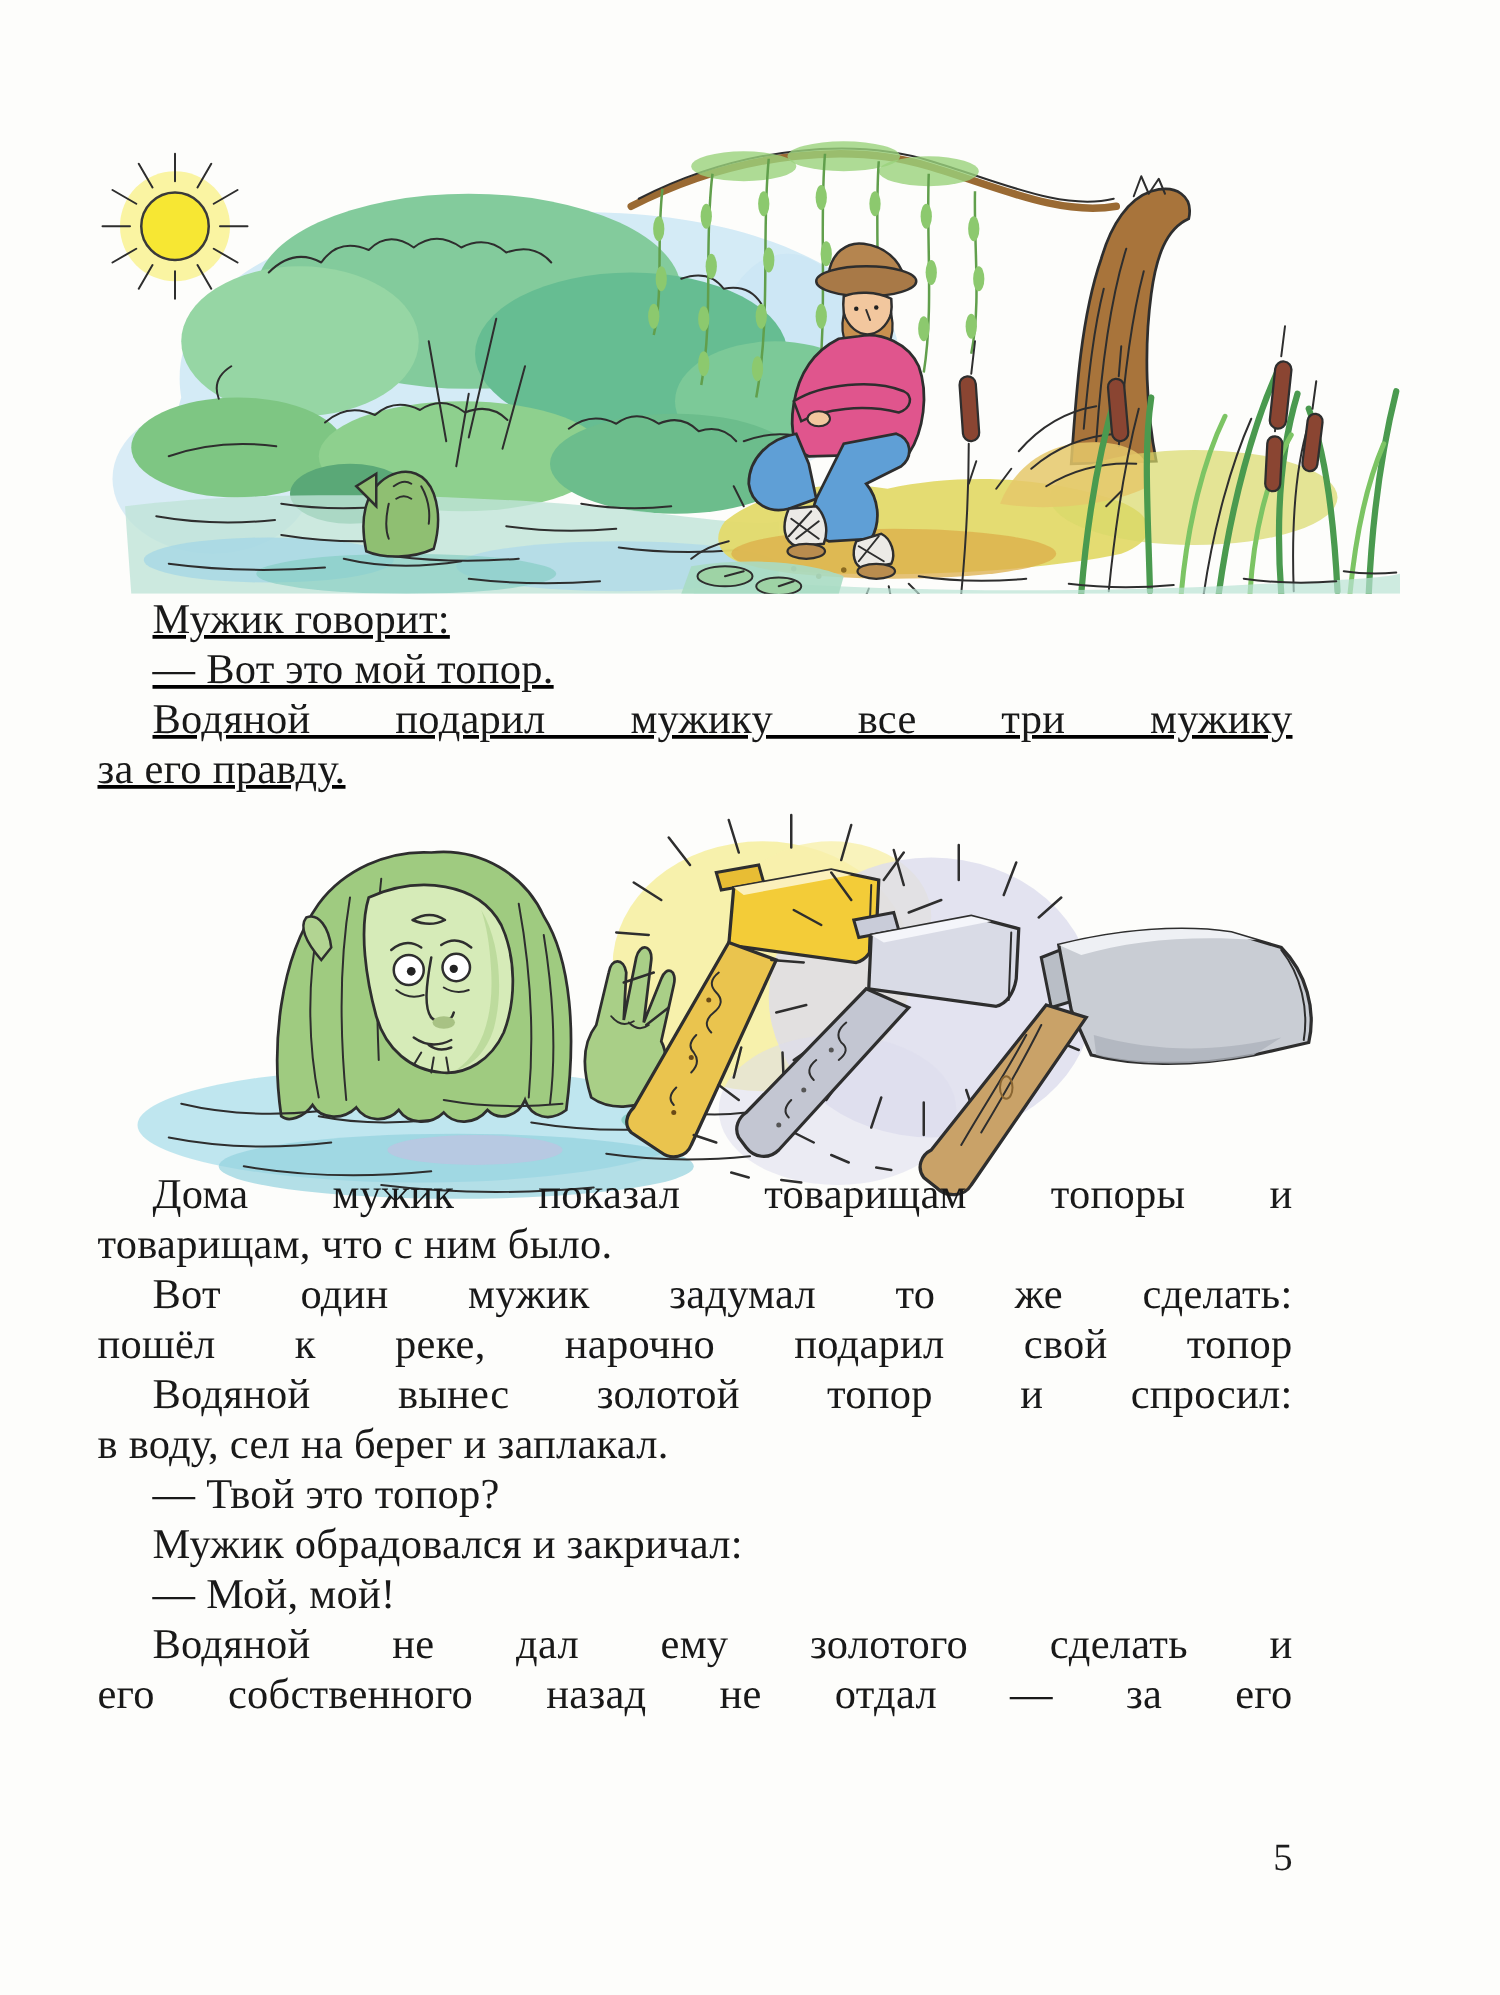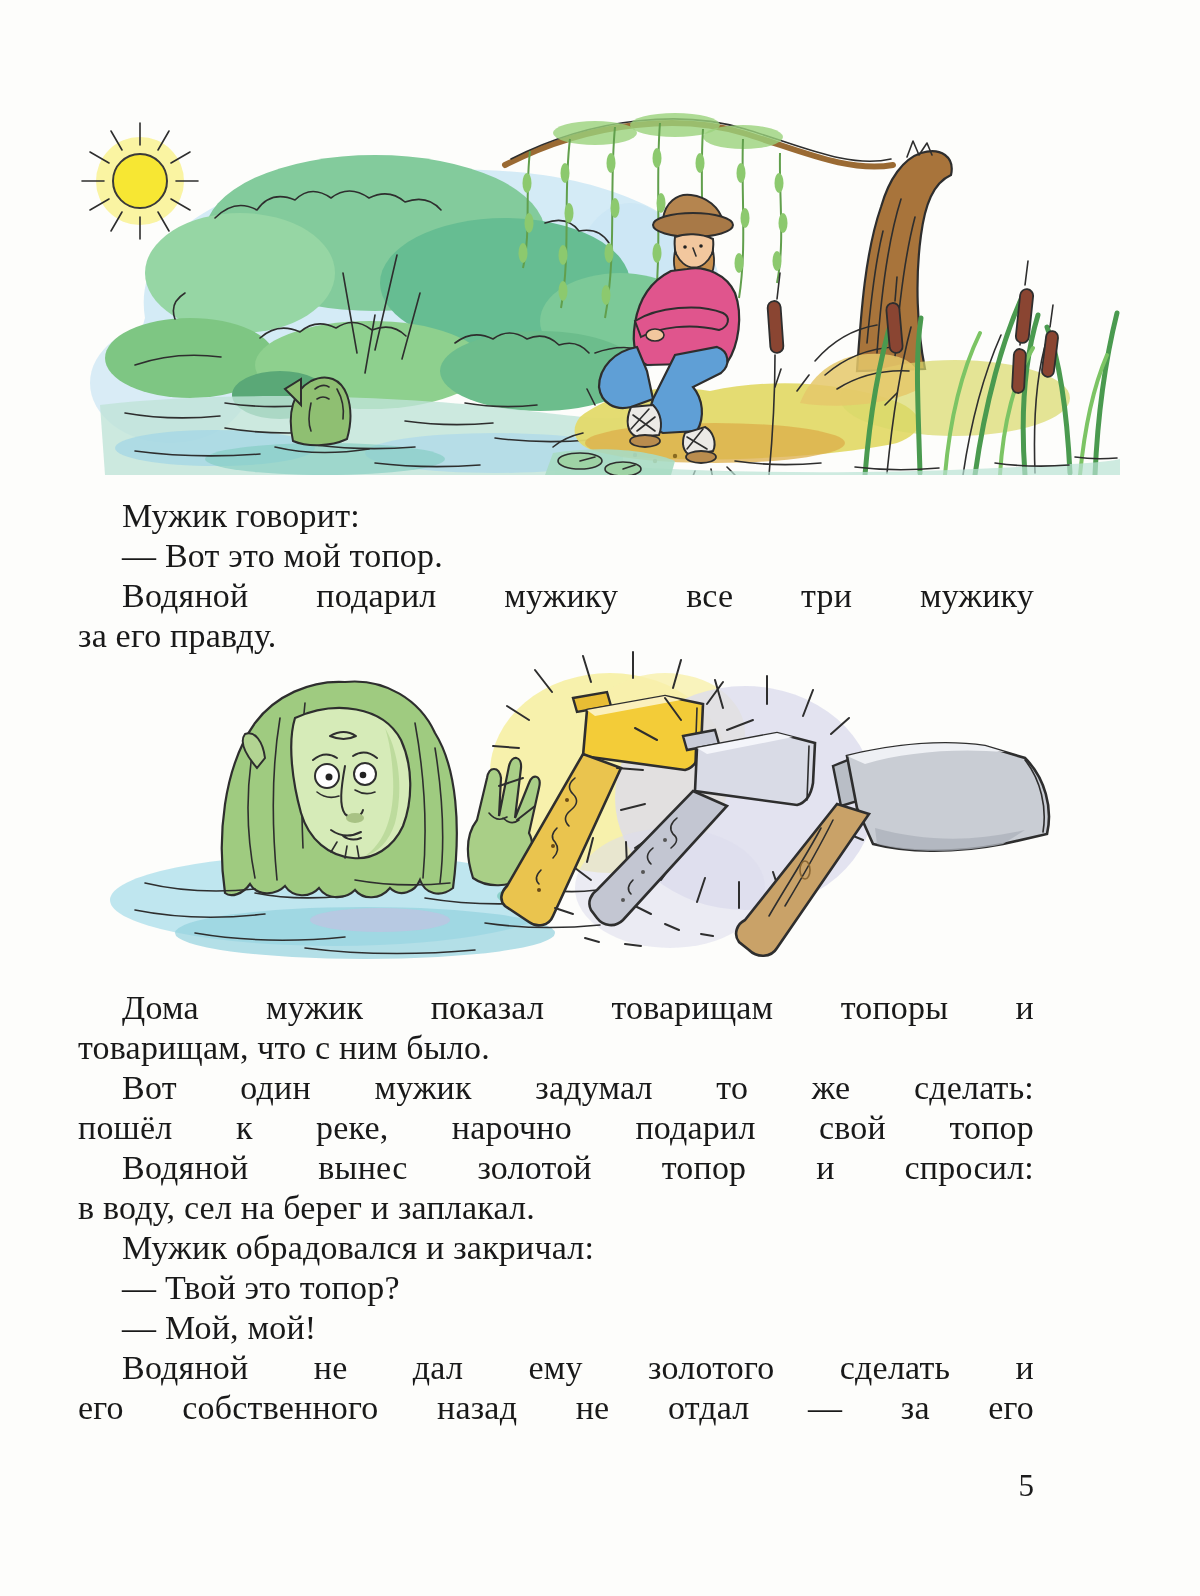--- a/index.html
+++ b/index.html
@@ -199,21 +199,21 @@
         <path class="wash" fill="#b9e2d4" opacity="0.7" d="M480,358 C600,370 760,372 900,366 C980,362 1030,360 1045,356 L1045,372 L480,372 Z"></path>
         <path class="wash" fill="#a9dcc3" opacity="0.9" d="M478,350 C530,342 576,348 600,358 L596,372 L470,372 Z"></path>
         <ellipse cx="505" cy="358" rx="22" ry="8" fill="#9ed3a5" stroke="#2e2e2e" stroke-width="1.6"></ellipse>
         <ellipse cx="548" cy="366" rx="18" ry="7" fill="#9ed3a5" stroke="#2e2e2e" stroke-width="1.6"></ellipse>
         <path class="ln thin" d="M505,358 l15,-4 M548,366 l12,-4"></path>
         <path class="ln thin" d="M660,358 q40,6 86,2 M780,364 q40,5 84,1 M920,360 q36,5 74,2 M1000,354 q20,3 42,1"></path>
       </g>
     </svg>
   </figure>
 
-  <section class="text-block" style="top:496px;">
+  <section class="text-block" style="top:476px;text-decoration:underline;">
     <p class="line ind">Мужик говорит:</p>
     <p class="line ind">— Вот это мой топор.</p>
     <p class="line ind just">Водяной подарил мужику все три мужику</p>
     <p class="line">за его правду.</p>
   </section>
 
   <figure class="fig" style="left:105px;top:648px;">
     <svg viewBox="0 0 960 318" width="960" height="318">
 
       <g>
@@ -282,29 +282,29 @@
         <path class="wash" fill="#eef0f4" d="M742,108 C790,96 840,92 880,98 L900,104 C850,100 800,104 760,116 Z"></path>
         <path class="wash" fill="#aeb3bc" opacity="0.8" d="M770,180 C820,194 870,194 920,182 L898,196 C850,206 800,204 772,196 Z"></path>
         <path class="ln thin" stroke="#7a7f88" d="M920,112 C936,132 942,160 938,184"></path>
         <path d="M732,156 L764,166 L672,300 C666,310 652,310 644,302 L634,294 C628,286 632,276 640,272 Z" fill="#c9a268" stroke="#2e2e2e" stroke-width="2.6"></path>
         <path class="ln thin" stroke="#8a6632" d="M716,180 C700,210 680,240 664,268 M728,172 C714,200 698,228 680,258"></path>
         <ellipse cx="700" cy="222" rx="5" ry="9" fill="none" stroke="#8a6632" stroke-width="1.6"></ellipse>
       </g>
     </svg>
   </figure>
 
-  <section class="text-block" style="top:988px;">
+  <section class="text-block" style="top:936px;">
     <p class="line ind just">Дома мужик показал товарищам топоры и</p>
     <p class="line">товарищам, что с ним было.</p>
     <p class="line ind just">Вот один мужик задумал то же сделать:</p>
     <p class="line just">пошёл к реке, нарочно подарил свой топор</p>
     <p class="line ind just">Водяной вынес золотой топор и спросил:</p>
     <p class="line">в воду, сел на берег и заплакал.</p>
+    <p class="line ind">— Твой это топор?</p>
     <p class="line ind">Мужик обрадовался и закричал:</p>
-    <p class="line ind">— Твой это топор?</p>
     <p class="line ind">— Мой, мой!</p>
     <p class="line ind just">Водяной не дал ему золотого сделать и</p>
     <p class="line just">его собственного назад не отдал — за его</p>
   </section>
 
   <div class="page-number">5</div>
 
 </div>
 
 </body></html>

